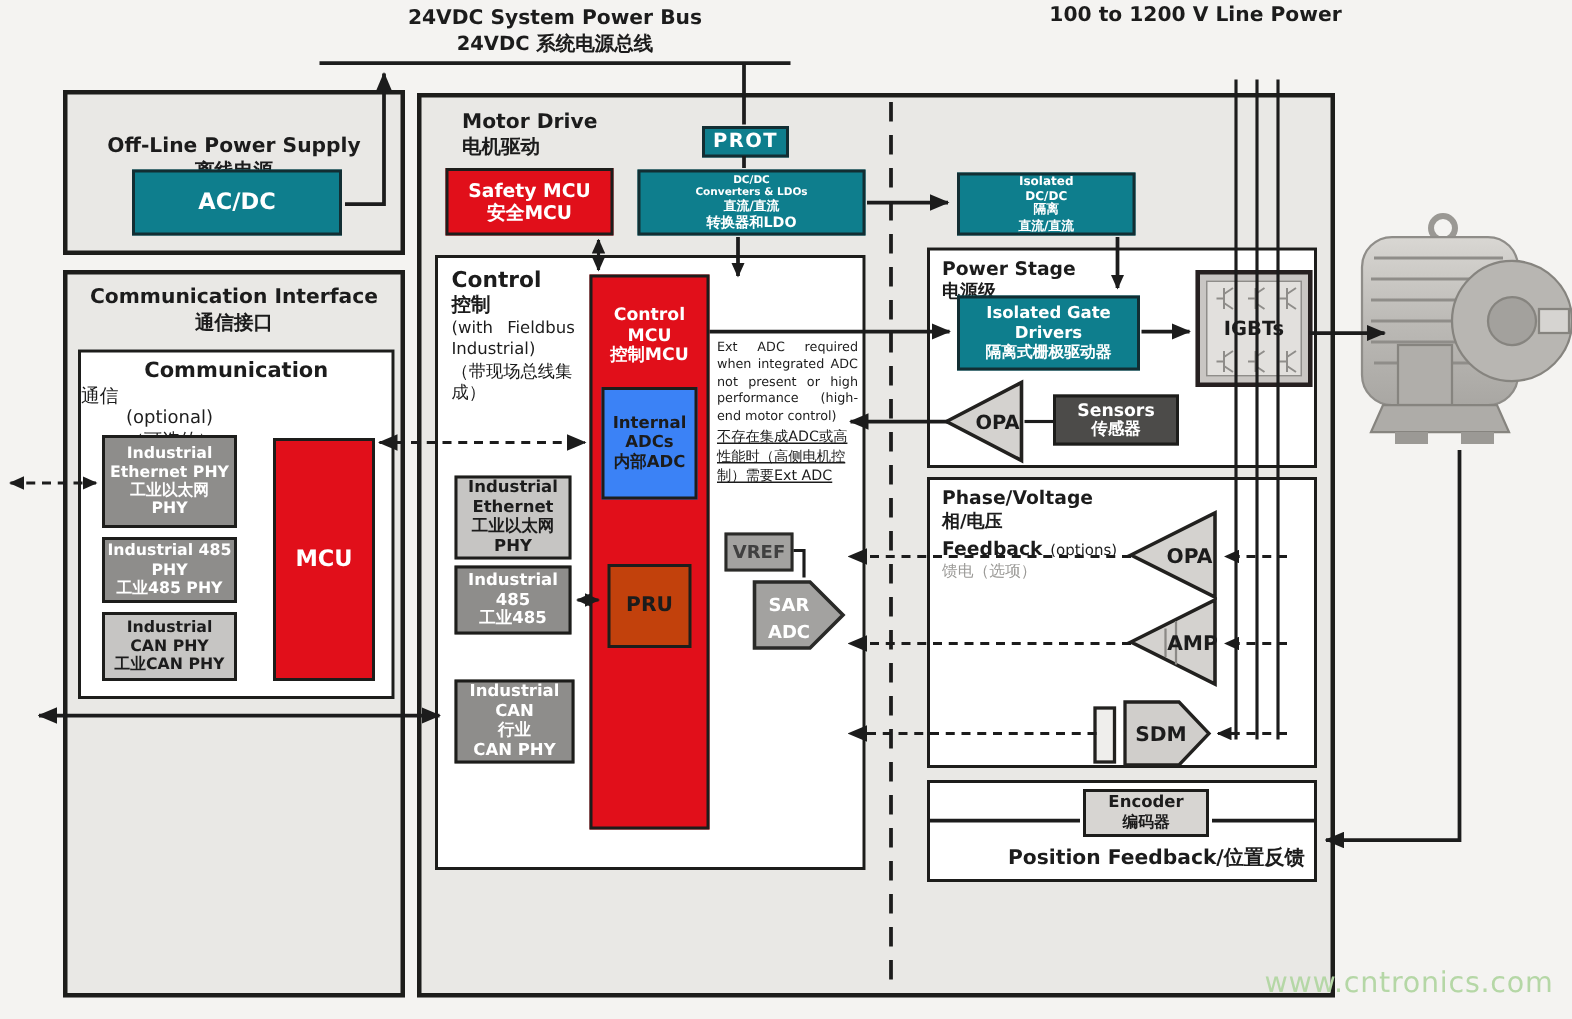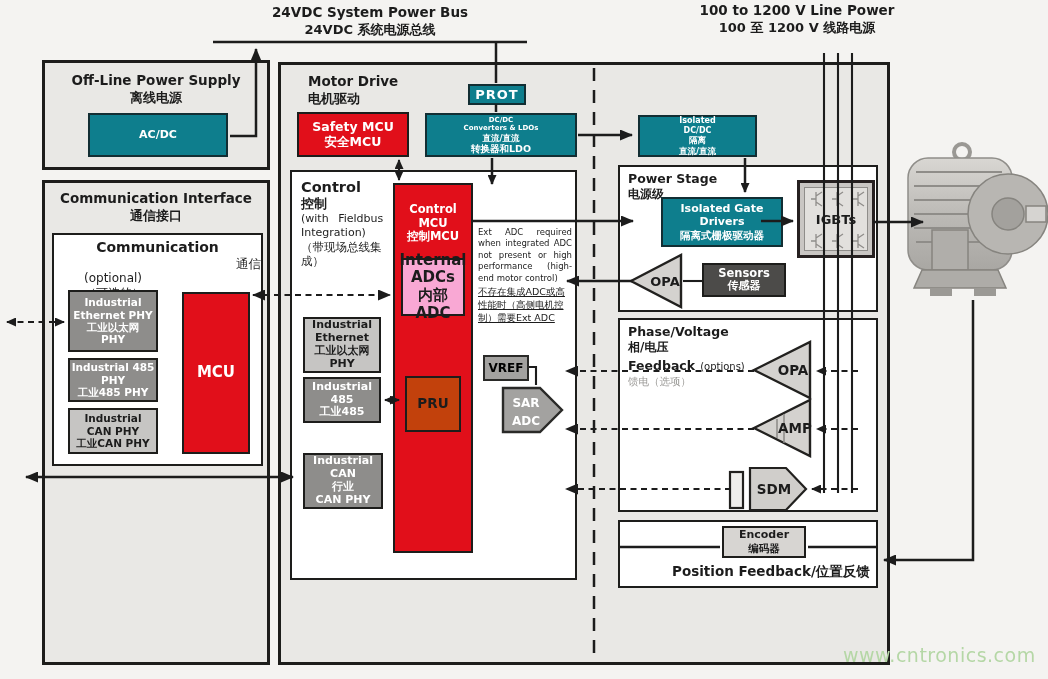--- a/index.html
+++ b/index.html
@@ -30,42 +30,41 @@
 <body>
 
 <div id="canvas">
 
   <div class="abs ttl" style="left:215px;top:4px;width:310px;font-size:13.5px;">
     <span style="display:block">24VDC System Power Bus</span>
     <span style="display:block;font-size:13px">24VDC 系统电源总线</span>
   </div>
   <div class="abs ttl" style="left:688px;top:2px;width:218px;font-size:13.5px;">
     <span style="display:block">100 to 1200 V Line Power</span>
-    <span style="display:block;font-size:13px">100 至 1200 V 线路电源</span>
   </div>
 
   <div class="box" style="left:42px;top:60px;width:228px;height:110px;">
-    <div class="ttl" style="margin-top:9px;font-size:13.5px;">
+    <div class="ttl" style="margin-top:26px;font-size:13.5px;">
       <span style="display:block">Off-Line Power Supply</span>
       <span style="display:block;font-size:13px">离线电源</span>
     </div>
   </div>
-  <div class="cbox teal" style="left:88px;top:113px;width:140px;height:44px;font-size:11px;">
+  <div class="cbox teal" style="left:88px;top:113px;width:140px;height:44px;font-size:15px;">
     <span>AC/DC</span>
   </div>
 
   <div class="box" style="left:42px;top:180px;width:228px;height:485px;">
     <div class="ttl" style="margin-top:7px;font-size:13.5px;">
       <span style="display:block">Communication Interface</span>
       <span style="display:block;font-size:13px">通信接口</span>
     </div>
   </div>
   <div class="wbox" style="left:52px;top:233px;width:211px;height:233px;">
     <div class="ttl" style="margin-top:3px;font-size:14px;">Communication</div>
-    <div style="text-align:right;font-size:12.5px;">通信</div>
+    <div style="text-align:left;font-size:12.5px;">通信</div>
     <div style="position:absolute;left:30px;top:36px;font-size:12px;line-height:1.25;">
       <span style="display:block">(optional)</span>
       <span style="display:block">（可选的）</span>
     </div>
   </div>
   <div class="cbox grayd blk" style="left:68px;top:290px;width:90px;height:62px;font-size:10.5px;">
     <span>Industrial</span>
     <span>Ethernet PHY</span>
     <span>工业以太网</span>
     <span>PHY</span>
@@ -108,31 +107,31 @@
     <span>DC/DC</span>
     <span style="font-size:8.5px">隔离</span>
     <span style="font-size:8.5px">直流/直流</span>
   </div>
 
   <div class="wbox" style="left:290px;top:170px;width:287px;height:410px;">
     <div style="position:absolute;left:9px;top:6px;width:96px;line-height:1.25;">
       <span style="display:block;font-weight:bold;font-size:14.5px;">Control</span>
       <span style="display:block;font-weight:bold;font-size:13px;">控制</span>
       <span style="display:block;font-size:11px;word-spacing:6px;">(with Fieldbus</span>
-      <span style="display:block;font-size:11px;">Integration)</span>
+      <span style="display:block;font-size:11px;">Industrial)</span>
       <span style="display:block;font-size:11.5px;">（带现场总线集</span>
       <span style="display:block;font-size:11.5px;">成）</span>
     </div>
   </div>
   <div class="cbox red" style="left:393px;top:183px;width:80px;height:370px;justify-content:flex-start;padding-top:18px;font-size:11.5px;">
     <span>Control</span>
     <span>MCU</span>
     <span>控制MCU</span>
   </div>
-  <div class="cbox blk" style="left:401px;top:258px;width:64px;height:58px;background:#f9a8d4;border:2.5px solid #1d1d1b;font-size:15px;">
+  <div class="cbox blk" style="left:401px;top:258px;width:64px;height:75px;background:#3b82f6;border:2.5px solid #1d1d1b;font-size:11px;">
     <span>Internal</span>
     <span>ADCs</span>
     <span>内部ADC</span>
   </div>
   <div class="cbox" style="left:405px;top:376px;width:56px;height:56px;background:#c2410c;border:2.5px solid #1d1d1b;font-size:13.5px;">
     <span>PRU</span>
   </div>
   <div class="abs" style="left:478px;top:227px;width:94px;font-size:8.5px;line-height:1.35;text-align:justify;">
     <span>Ext ADC required when integrated ADC not present or high performance (high-end motor control)</span>
     <div style="font-size:9.5px;text-align:left;margin-top:2px;text-decoration:underline;">不存在集成ADC或高性能时（高侧电机控制）需要Ext ADC</div>
@@ -147,37 +146,37 @@
     <span>Industrial</span>
     <span>485</span>
     <span>工业485</span>
   </div>
   <div class="cbox grayd blk" style="left:303px;top:453px;width:80px;height:56px;font-size:11px;">
     <span>Industrial</span>
     <span>CAN</span>
     <span>行业</span>
     <span>CAN PHY</span>
   </div>
-  <div class="cbox" style="left:483px;top:355px;width:46px;height:26px;background:#a3a2a0;border:2px solid #2a2a28;color:#000000;font-size:12px;">
+  <div class="cbox" style="left:483px;top:355px;width:46px;height:26px;background:#a3a2a0;border:2px solid #2a2a28;color:#404040;font-size:12px;">
     <span>VREF</span>
   </div>
 
   <svg class="abs" style="left:501px;top:386px;" width="66" height="48">
     <polygon class="shp-gray" points="2,2 39,2 61,24 39,46 2,46"></polygon>
     <text class="svgtxt" x="25" y="21" font-size="12" fill="#ffffff" text-anchor="middle" style="fill:#fff">SAR</text>
     <text class="svgtxt" x="25" y="39" font-size="12" text-anchor="middle" style="fill:#fff">ADC</text>
   </svg>
 
   <div class="wbox" style="left:618px;top:165px;width:260px;height:147px;">
     <div style="position:absolute;left:8px;top:4px;font-weight:bold;font-size:12.5px;line-height:1.25;">
       <span style="display:block">Power Stage</span>
       <span style="display:block;font-size:12px">电源级</span>
     </div>
   </div>
-  <div class="cbox teal blk" style="left:638px;top:197px;width:122px;height:50px;font-size:11px;margin-left:23px;">
+  <div class="cbox teal blk" style="left:638px;top:197px;width:122px;height:50px;font-size:11px;">
     <span>Isolated Gate Drivers</span>
     <span style="font-size:10.5px">隔离式栅极驱动器</span>
   </div>
 
   <div class="abs" style="left:797px;top:180px;width:78px;height:78px;border:3.5px solid #262020;background:#c9c6c3;box-sizing:border-box;">
     <div style="position:absolute;left:4px;top:4px;right:4px;bottom:4px;background:#e2e0dd;border:1.5px solid #8f8d8a;">
       <svg width="66" height="64">
         <defs>
             <g id="igt" stroke="#8f8d8a" stroke-width="1.3" fill="none">
           <path d="M5,1 V15 M5,5 L11,1 M5,11 L11,15 M0,8 H5"></path>

